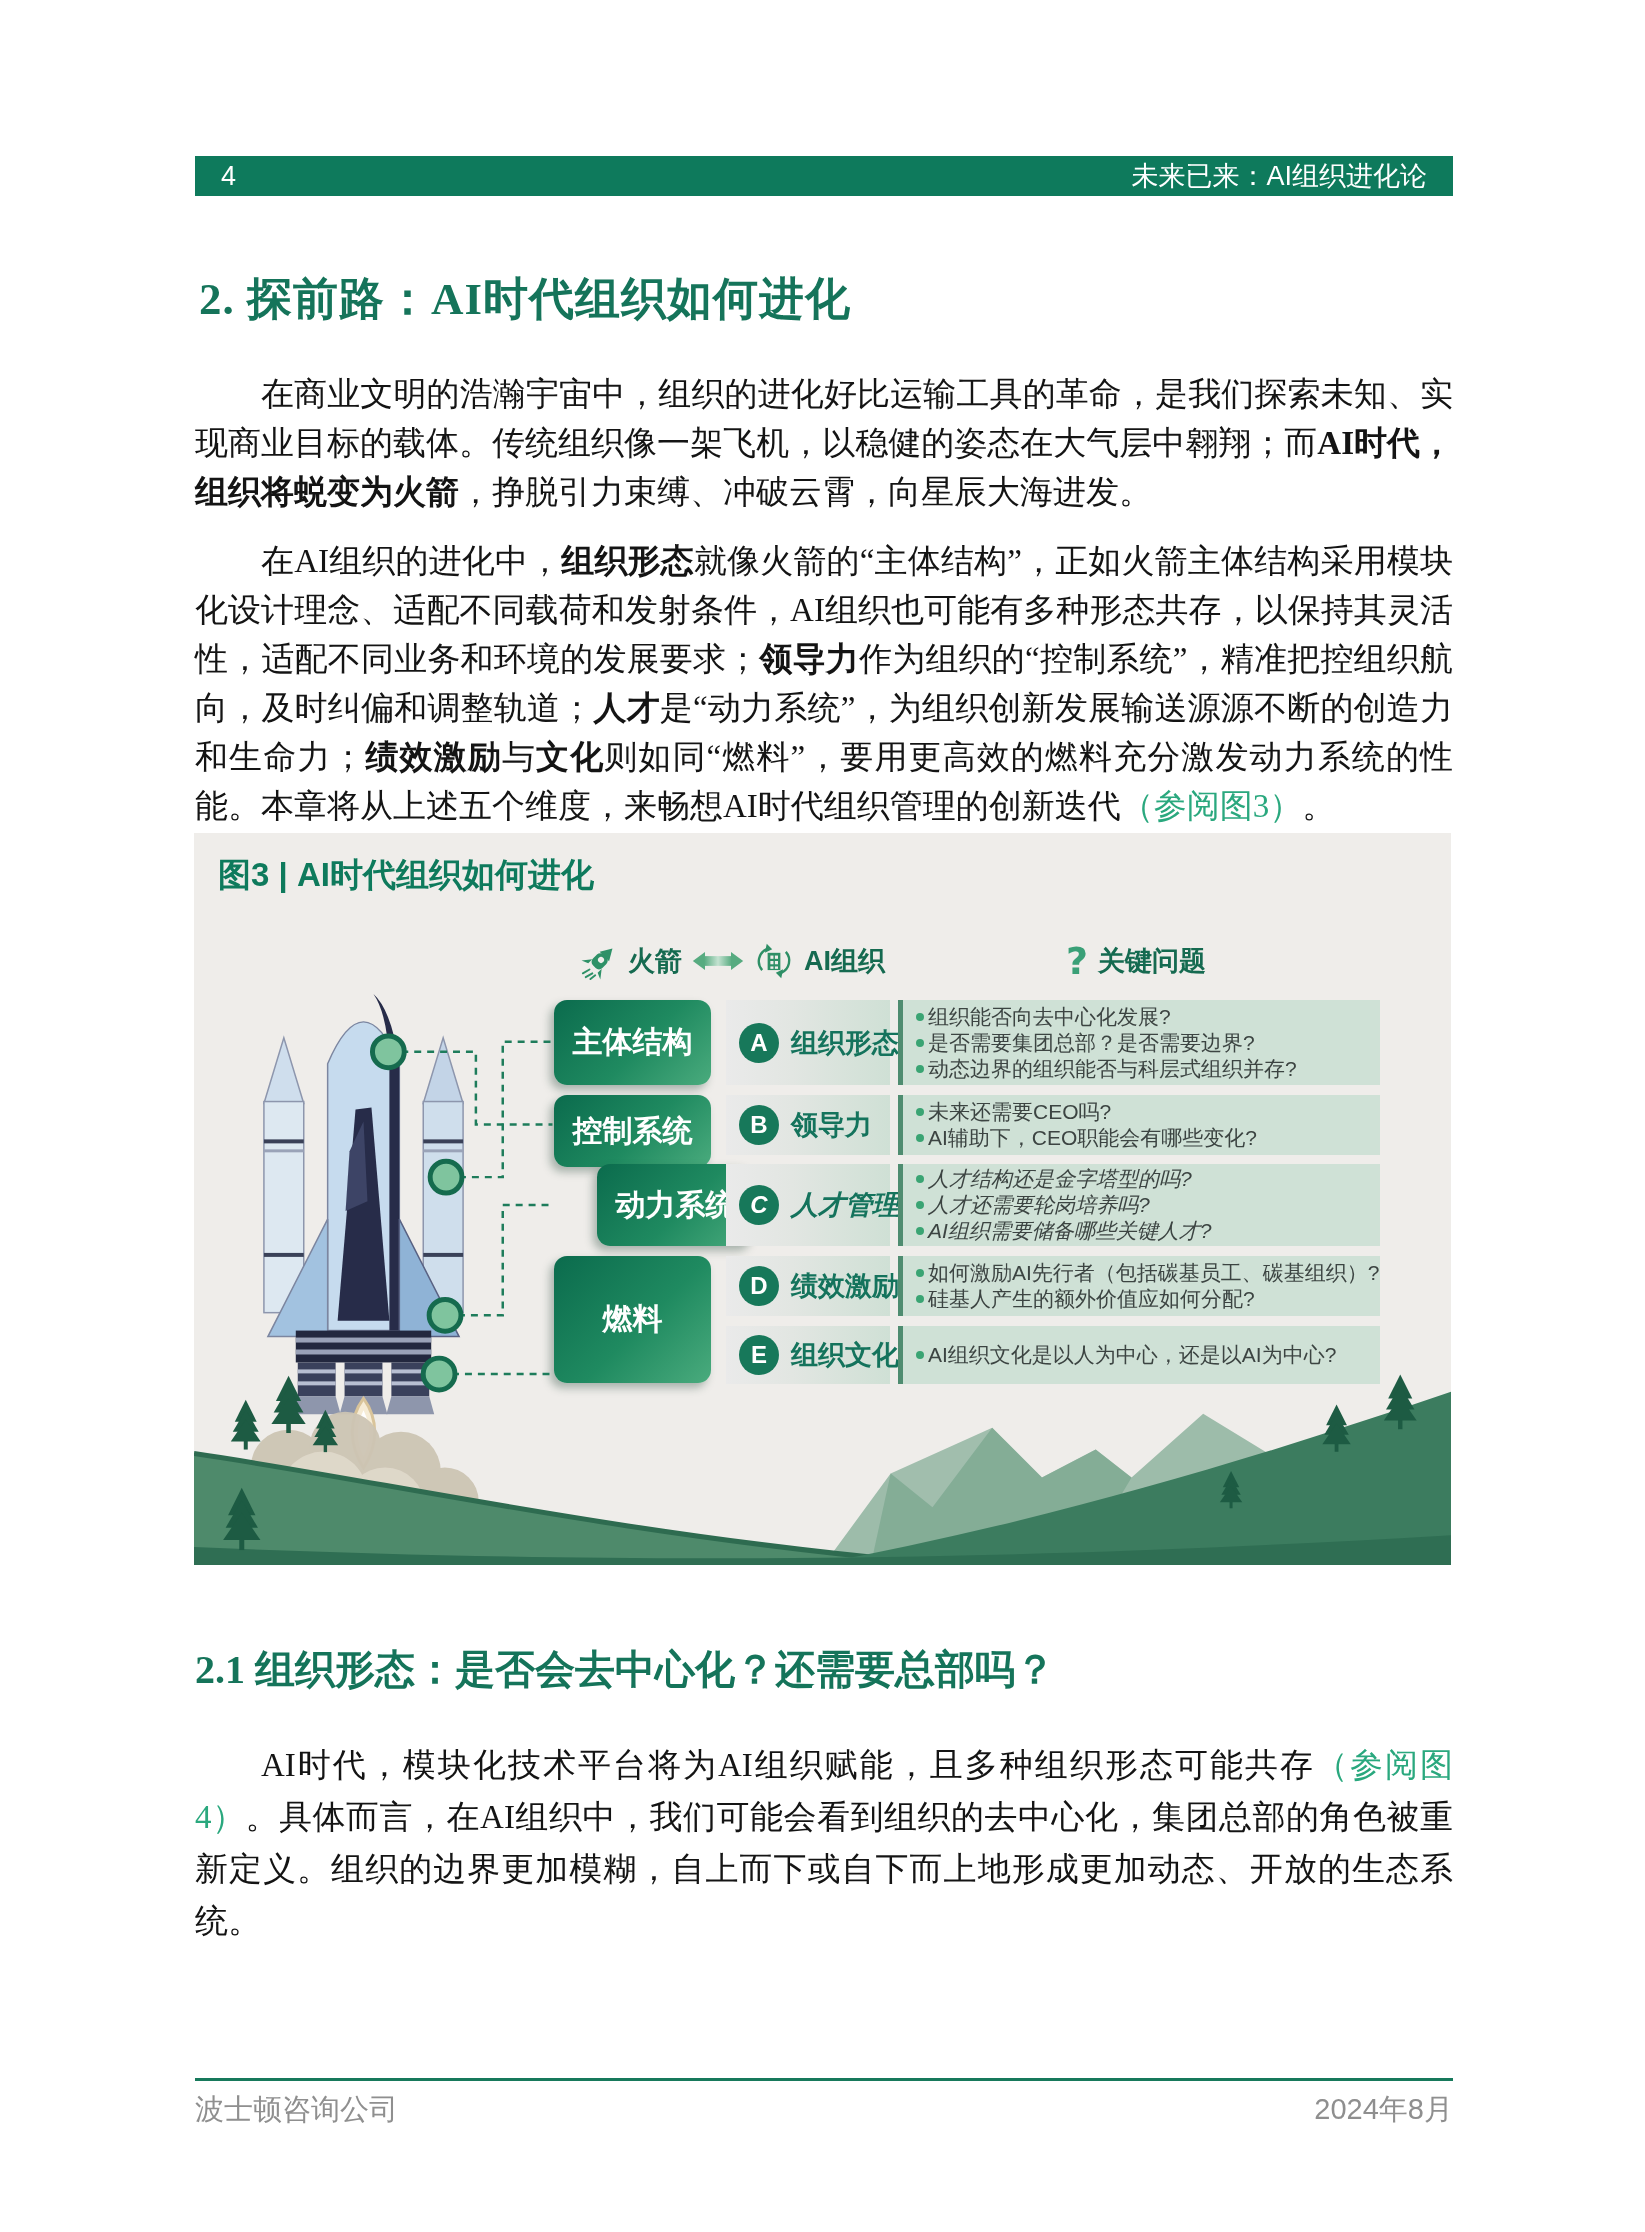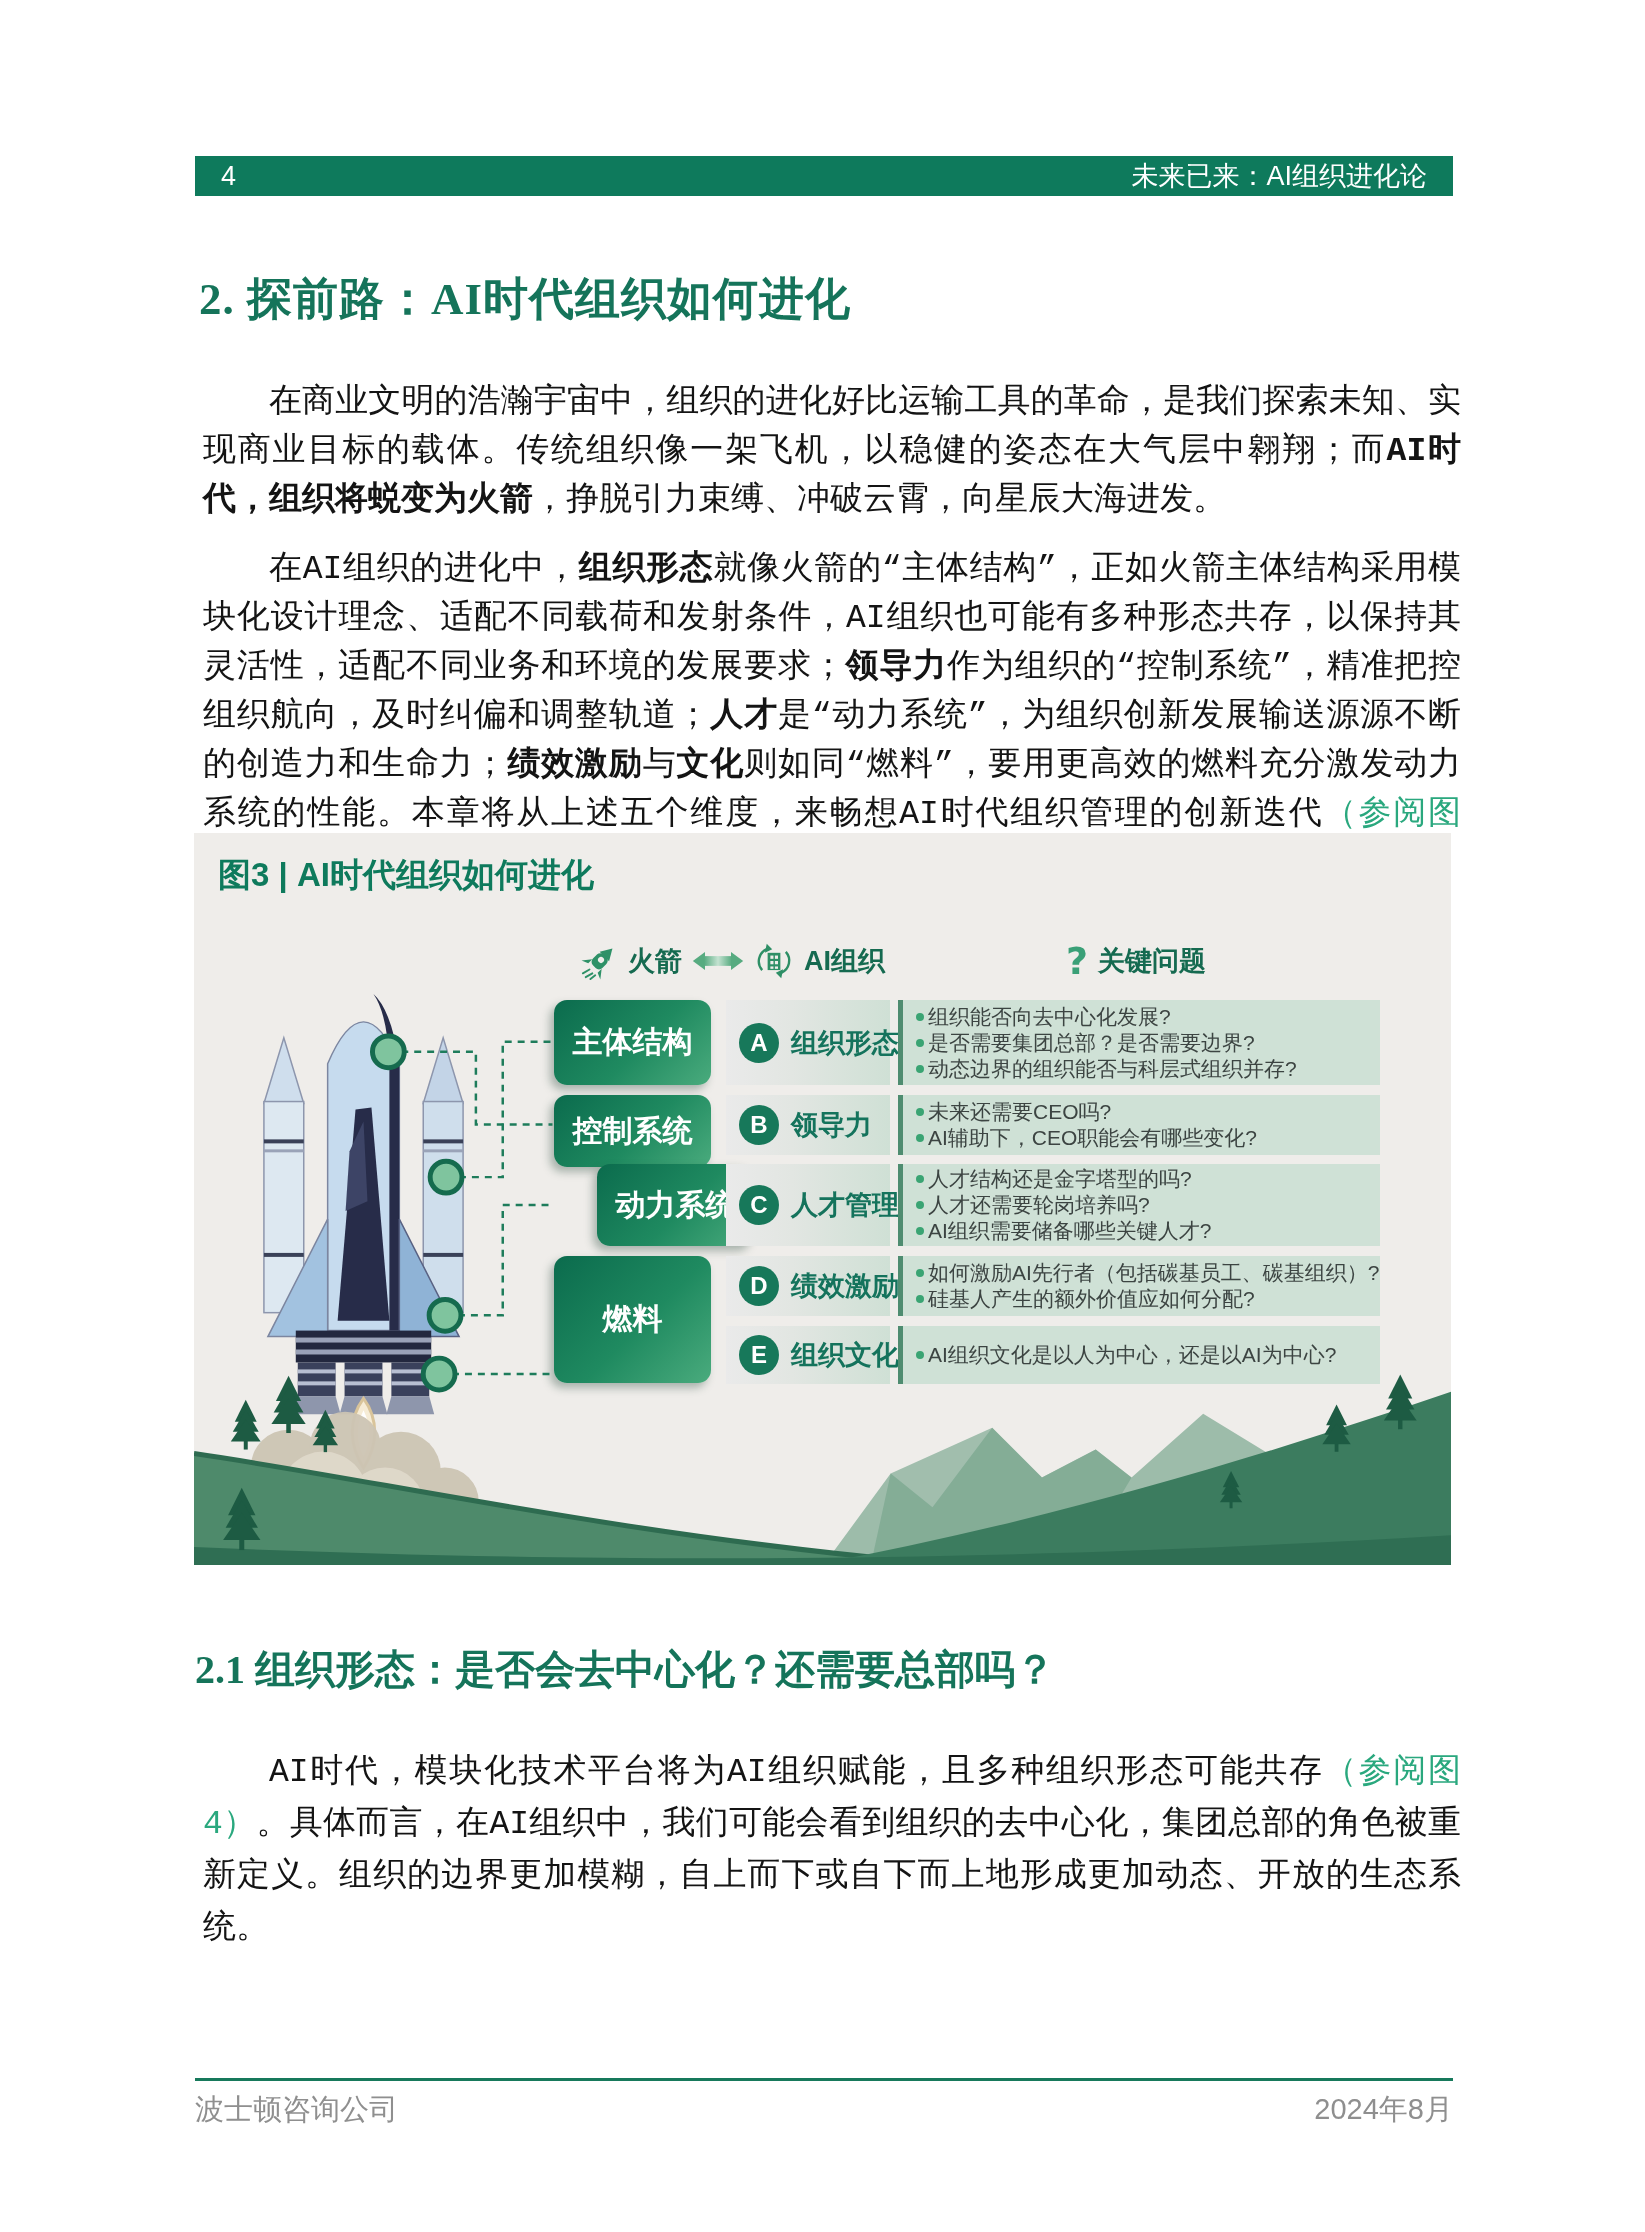--- a/index.html
+++ b/index.html
@@ -11,22 +11,22 @@
   .topbar { position:absolute; left:195px; top:156px; width:1258px; height:40px;
             background:#0e7a5c; color:#fff; display:flex; justify-content:space-between;
             align-items:center; padding:0 26px;
             font-family:"Liberation Sans","DejaVu Sans",sans-serif; font-size:27px; }
 
   h1.sec { position:absolute; left:195px; top:267px; margin:4px; font-size:45px; line-height:56px;
            color:#15745a; font-weight:bold; letter-spacing:1px; }
   h2.sec { position:absolute; left:195px; top:1645px; margin:0; font-size:40px; line-height:50px;
            color:#15745a; font-weight:bold; }
 
-  .para { position:absolute; left:195px; width:1258px; margin:8px; font-size:33px; line-height:49px;
-          text-align:justify; text-indent:2em; color:#141414;font-family:Liberation Mono, monospace; }
+  .para { position:absolute; left:195px; width:1258px; margin:0; font-size:33px; line-height:49px;
+          text-align:justify; text-indent:2em; color:#141414; }
   .p1 { top:370px; }
   .p2 { top:537px; }
   .p3 { top:1739px; line-height:52px; }
   .para .b { font-weight:bold; }
   .para .ref { color:#2aa87e; }
 
   
   .fig { position:absolute; left:194px; top:833px; width:1257px; height:732px; background:#efedea;
          font-family:"Liberation Sans","DejaVu Sans",sans-serif; overflow:hidden; }
   .fig-title { position:absolute; left:24px; top:20px; font-size:33px; font-weight:bold; color:#0e7a5c; }
@@ -49,21 +49,21 @@
   .btn-fuel { top:423px; height:127px; }
 
   .airow { position:absolute; left:532px; width:164px; padding-left:13px;
            background:linear-gradient(90deg,#eaeaea 0%, #e2e6e2 40%, #cfe0d5 100%);
            display:flex; align-items:center; gap:12px; }
   .airow .circ { width:40px; height:40px; border-radius:50%; background:#17785a; color:#fff;
                  display:flex; align-items:center; justify-content:center;
                  font-size:24px; font-weight:bold; flex:none; }
   .airow .lbl { color:#14735c; font-size:27px; font-weight:bold; white-space:nowrap; }
   .row-a { top:167px; height:85px; } .row-b { top:262px; height:60px; }
-  .row-c { top:331px; height:82px; } .row-d { top:423px; height:60px; }
+  .row-c { top:331px; height:82px;font-style:italic; } .row-d { top:423px; height:60px; }
   .row-e { top:493px; height:58px; }
 
   .qblock { position:absolute; left:704px; width:482px; background:#cfe1d6;
             border-left:5px solid #4f8c70; display:flex; flex-direction:column;
             justify-content:center; padding:4px 8px 4px 13px; }
   .q { display:flex; align-items:flex-start; gap:4px; font-size:21px; line-height:26px;
        color:#3c4442; white-space:nowrap; }
   .q .dot { width:8px; height:8px; border-radius:50%; background:#3aa473; margin-top:9px; flex:none; }
 
   .rocket { position:absolute; left:48px; top:159px; width:243px; height:478px; }

